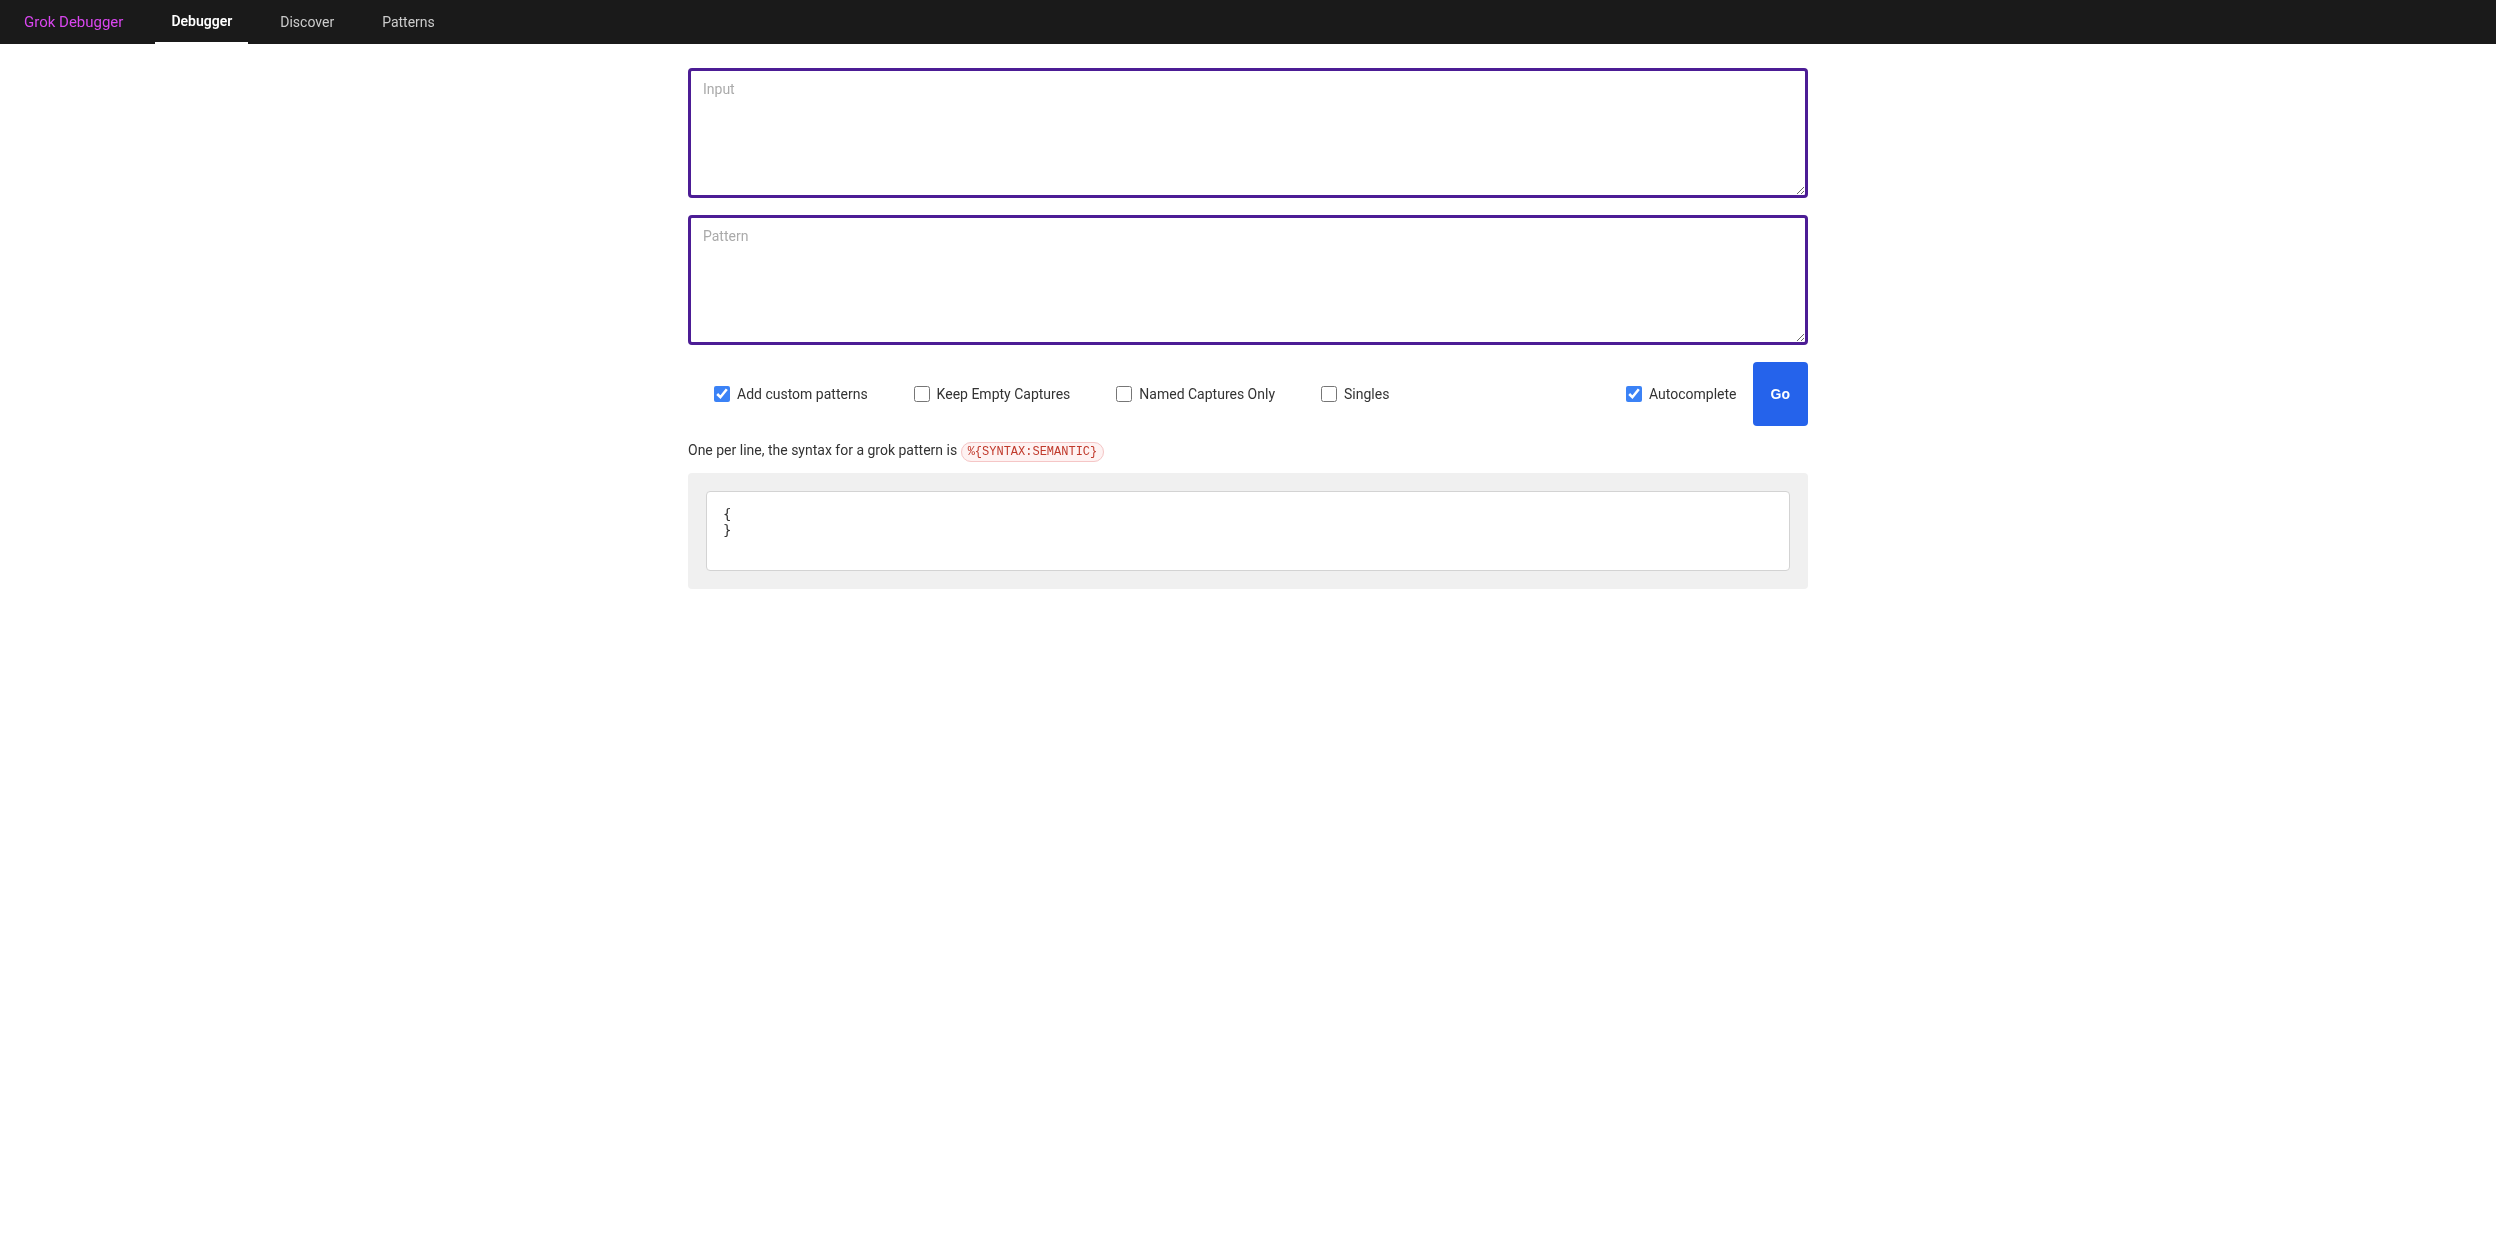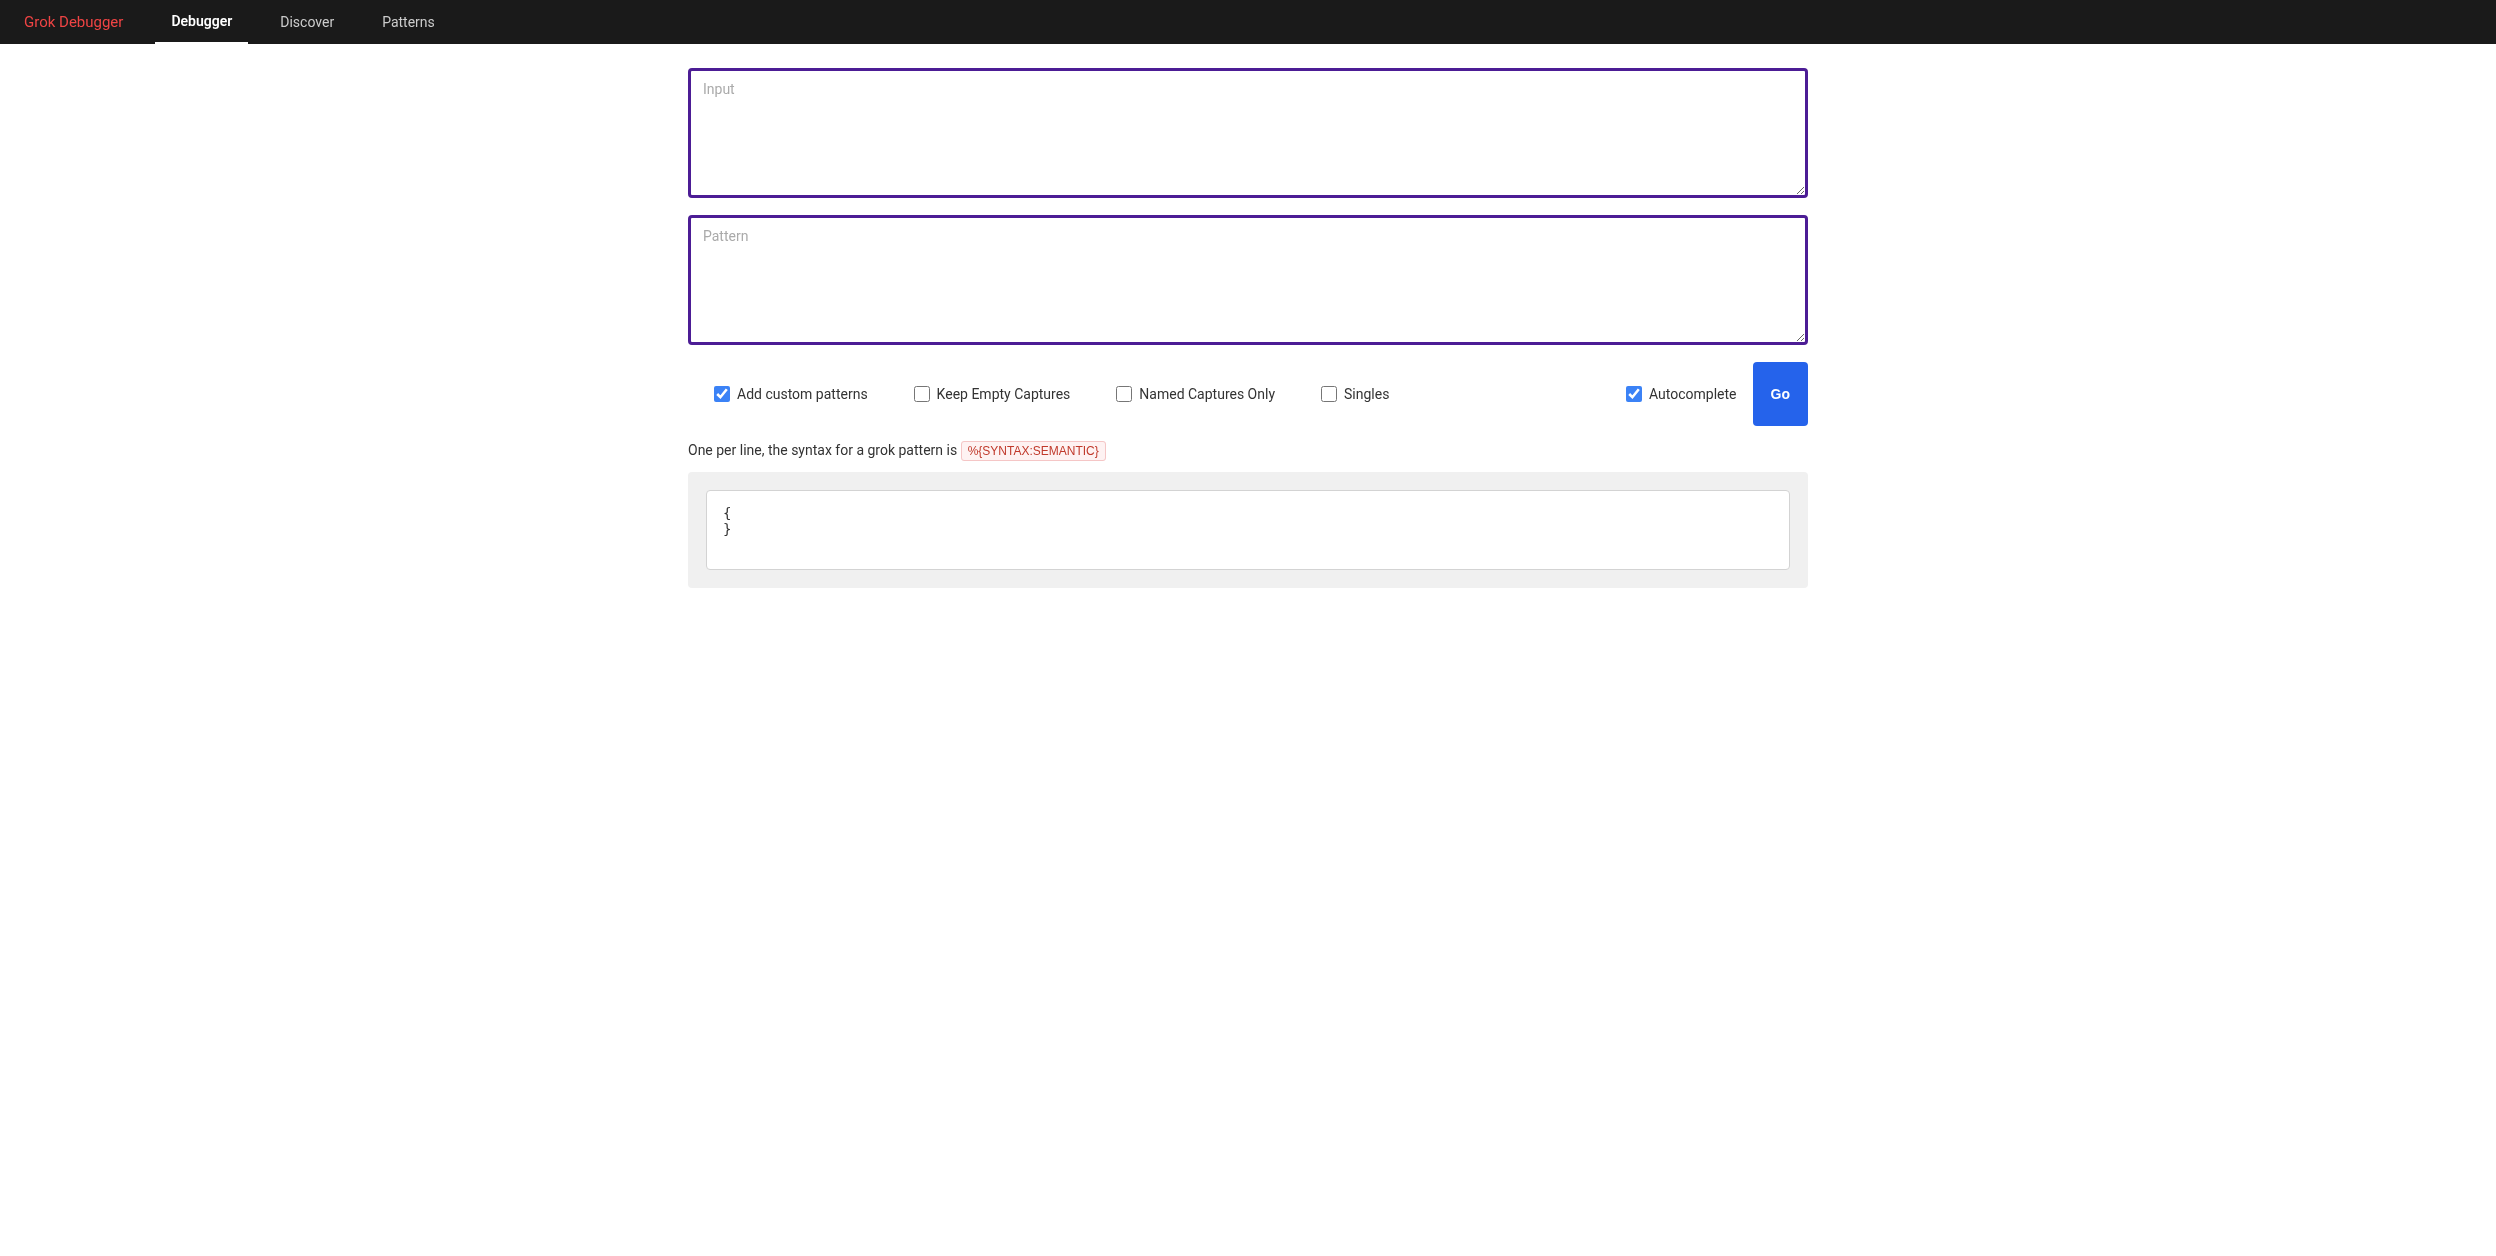--- a/index.html
+++ b/index.html
@@ -18,21 +18,21 @@
     
     .navbar {
       background-color: #1a1a1a;
       height: 44px;
       display: flex;
       align-items: center;
       padding: 0 24px;
     }
 
     .navbar-brand {
-      color: #ef4444;
+      color: #d946ef;
       font-size: 15px;
       margin-right: 32px;
       font-weight: 400;
       text-align: center;
     }
 
     .navbar-nav {
       display: flex;
       align-items: center;
       gap: 16px;
@@ -158,23 +158,23 @@
     .syntax-hint {
       font-size: 14px;
       color: #333;
       margin-bottom: 10px;
     }
 
     .syntax-code {
       background-color: #fef2f2;
       color: #c0392b;
       border: 1px solid #f5c6c6;
-      border-radius: 3px;
+      border-radius: 10px;
       padding: 2px 6px;
-      font-family: Liberation Sans, sans-serif;
+      font-family: Liberation Mono, monospace;
       font-size: 12px;
     }
 
     
     .output-area {
       background-color: #f0f0f0;
       border-radius: 4px;
       padding: 18px;
       margin-top: 14px;
     }

